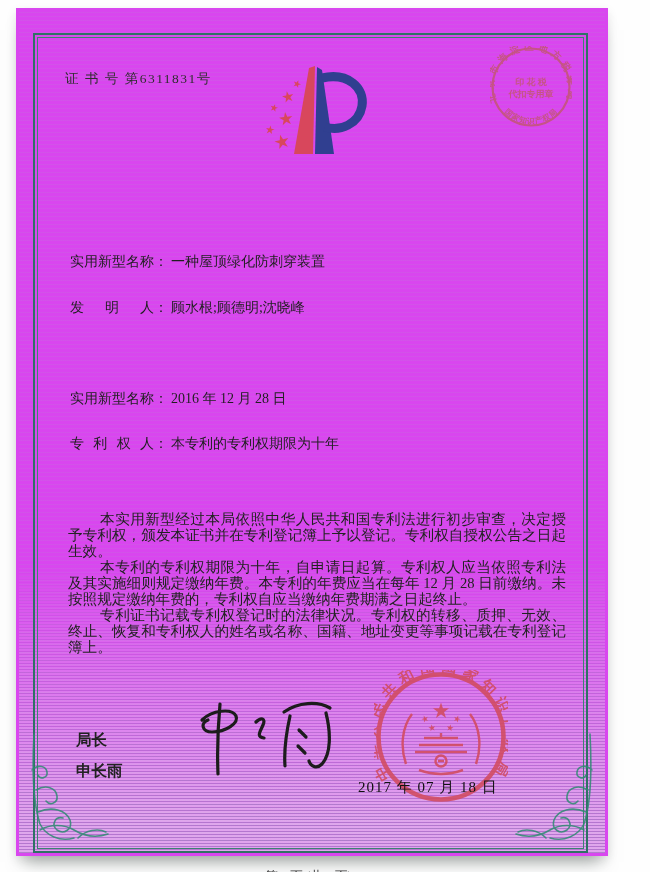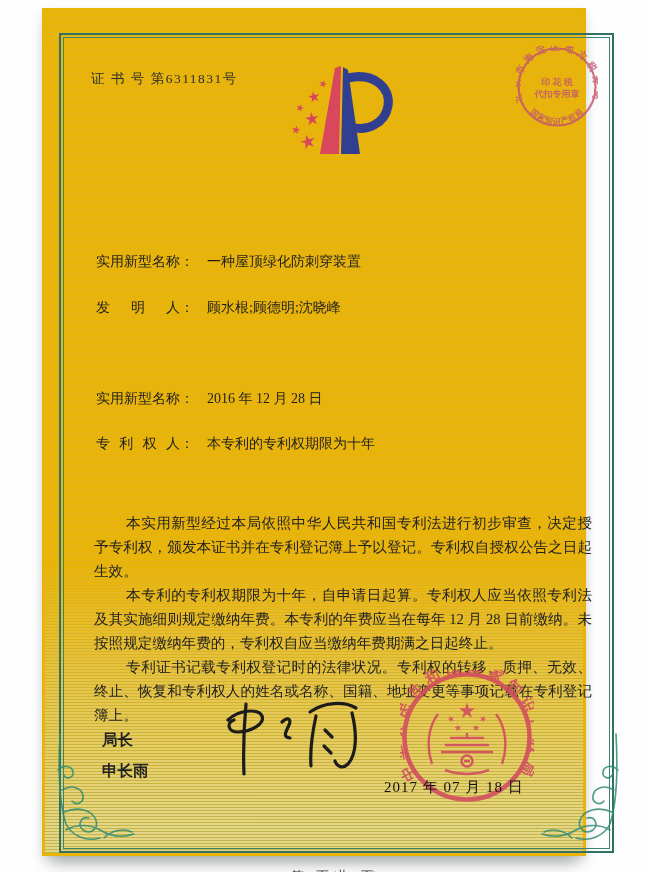--- a/index.html
+++ b/index.html
@@ -1,37 +1,37 @@
 <!DOCTYPE html>
 <html><head>
 <meta charset="utf-8">
 <style>
   html,body{margin:0;padding:0;width:650px;height:872px;background:#fefefe;overflow:hidden;
     font-family:"Liberation Serif","DejaVu Serif",serif;}
-  .paper{position:absolute;left:42px;top:8px;width:544px;height:848px;background:#eab308;
+  .paper{position:absolute;left:16px;top:8px;width:592px;height:848px;background:#d946ef;
     box-shadow:0 14px 16px -8px rgba(90,100,95,.5),0 4px 10px rgba(0,0,0,.10);}
   .stripes-bottom{position:absolute;left:3px;right:3px;bottom:3px;height:290px;
     background:
       repeating-linear-gradient(0deg, rgba(128,186,162,.42) 0 1px, rgba(230,242,236,.55) 1px 3px);
     -webkit-mask-image:linear-gradient(to bottom, rgba(0,0,0,0) 0%, rgba(0,0,0,.55) 45%, #000 90%);
     mask-image:linear-gradient(to bottom, rgba(0,0,0,0) 0%, rgba(0,0,0,.55) 45%, #000 90%);
     z-index:0;}
   .stripes-top{position:absolute;inset:3px;background:
       repeating-linear-gradient(0deg, rgba(150,195,175,.10) 0 1px, transparent 1px 4px);z-index:0;}
   .frame{position:absolute;left:17px;top:25px;width:551px;height:816px;
     border:2px solid #2f7264;z-index:1;}
   .frame::after{content:"";position:absolute;inset:2px;border:1px solid #3c8371;}
   .abs{position:absolute;z-index:2;}
   .cert-no{left:49px;top:62px;font-size:13.5px;letter-spacing:1.5px;color:#2e2e2e;}
   .title{left:17px;top:170px;width:551px;text-align:center;font-size:36px;font-weight:600;
     letter-spacing:10px;color:#171717;}
   .field{left:54px;font-size:14px;color:#1f1f1f;white-space:nowrap;}
   .flabel{display:inline-block;width:84px;text-align:justify;text-align-last:justify;vertical-align:bottom;}
-  .fvalue{margin-left:13px;}
-  .bodytext{left:52px;top:503px;width:498px;font-size:14.6px;line-height:24px;color:#222;
+  .fvalue{margin-left:3px;}
+  .bodytext{left:52px;top:503px;width:498px;font-size:14.6px;line-height:16px;color:#222;
     text-align:justify;}
   .bodytext p{margin:0;text-indent:2.2em;}
   .signer{left:60px;top:716px;font-size:15.5px;line-height:31px;font-weight:600;color:#222;
     font-family:"Liberation Sans","DejaVu Sans",sans-serif;}
   .signature{left:168px;top:680px;z-index:2;}
   .tax-seal{left:474px;top:38px;z-index:3;}
   .off-seal{left:358px;top:662px;z-index:3;}
   .issue-date{left:342px;top:770px;font-size:15px;letter-spacing:1px;color:#111;z-index:5;}
   .footer{left:17px;top:812px;width:551px;text-align:center;font-size:12.5px;color:#333;margin-top:48px;}
   .ornament{z-index:1;}

